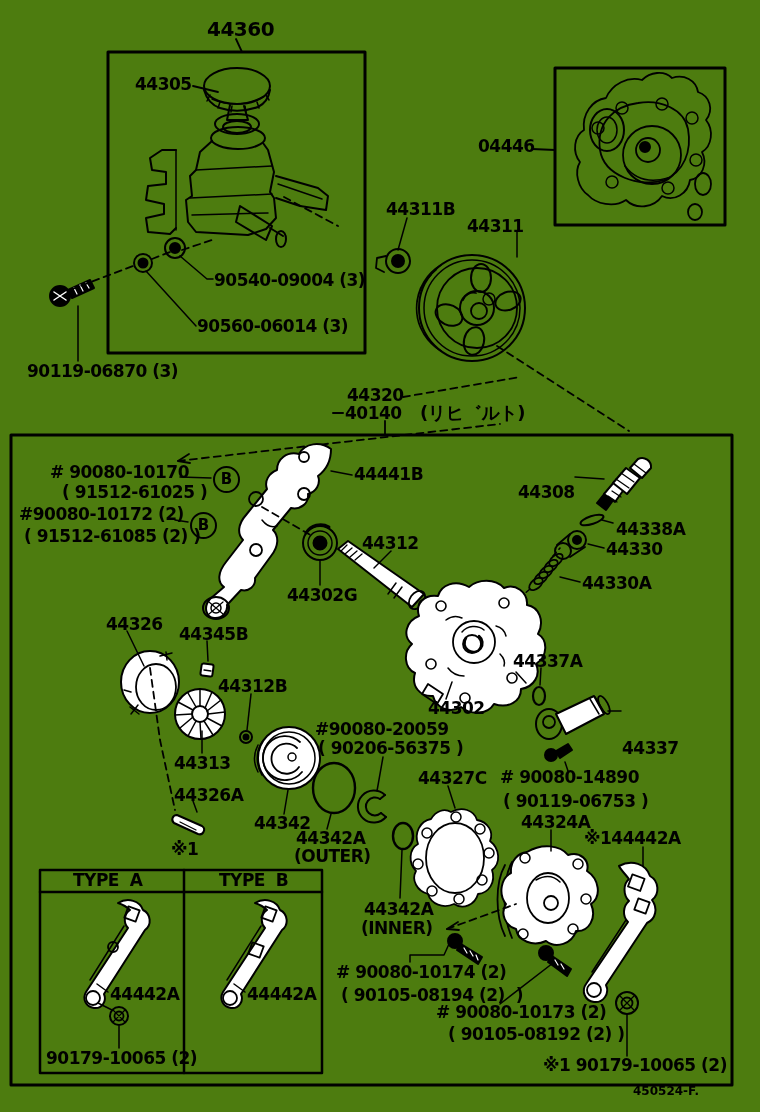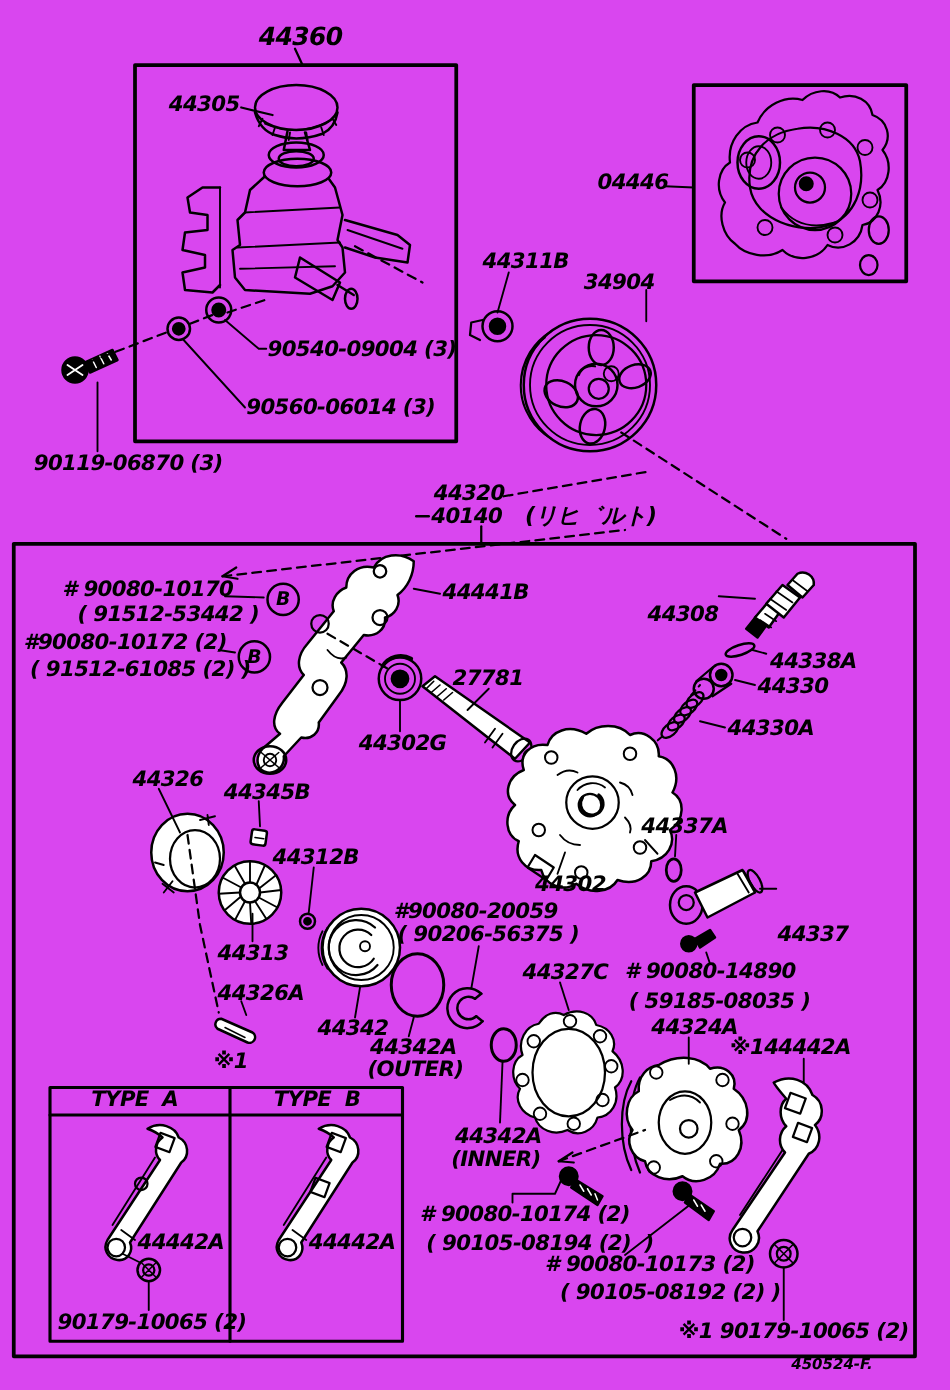--- a/index.html
+++ b/index.html
@@ -1,17 +1,17 @@
 <!DOCTYPE html>
 <html><head>
 <meta charset="utf-8">
 <style>
   html,body{margin:0;padding:0;background:#fff;}
-  #stage{position:relative;width:760px;height:1112px;background:#d946ef;overflow:hidden;
-         font-family:"DejaVu Sans","Liberation Sans",sans-serif;font-style:italic;}
+  #stage{position:relative;width:760px;height:1112px;background:#4d7c0f;overflow:hidden;
+         font-family:"DejaVu Sans","Liberation Sans",sans-serif;}
   svg{position:absolute;left:0;top:0;}
   .lbl{position:absolute;font-weight:bold;font-size:17px;line-height:1.05;color:#000;
        letter-spacing:-0.5px;white-space:pre;}
   .lbl.big{font-size:20px;}
   .lbl.small{font-size:18px;}
   .lbl.sheet{font-size:12px;letter-spacing:0;}
   .bcircle{position:absolute;width:23px;height:23px;border:2.5px solid #000;border-radius:50%;
        font-weight:bold;font-size:15px;color:#000;text-align:center;line-height:23px;
        font-family:"DejaVu Sans","Liberation Sans",sans-serif;}
 </style>
@@ -321,42 +321,42 @@
     <rect x="250" y="944" width="12" height="12" transform="rotate(20 256 950)" stroke-width="1.8"></rect>
     <circle cx="230" cy="998" r="7" stroke-width="1.8"></circle>
     <line x1="245" y1="992" x2="234" y2="984" stroke-width="1.5"></line>
   </g>
 </svg>
 
   <div class="lbl big" style="left:207px;top:19px">44360</div>
   <div class="lbl" style="left:135px;top:76px">44305</div>
   <div class="lbl" style="left:478px;top:138px">04446</div>
   <div class="lbl" style="left:386px;top:201px">44311B</div>
-  <div class="lbl" style="left:467px;top:218px">34904</div>
+  <div class="lbl" style="left:467px;top:218px">44311</div>
   <div class="lbl" style="left:214px;top:272px">90540-09004 (3)</div>
   <div class="lbl" style="left:197px;top:318px">90560-06014 (3)</div>
   <div class="lbl" style="left:27px;top:363px">90119-06870 (3)</div>
 
   <div class="lbl" style="left:347px;top:387px">44320</div>
   <div class="lbl" style="left:345px;top:405px">40140</div>
   <div class="lbl small" style="left:420px;top:404px">(リヒ゛ルト)</div>
 
   <div class="lbl" style="left:50px;top:464px"># 90080-10170</div>
-  <div class="lbl" style="left:62px;top:484px">( 91512-53442 )</div>
+  <div class="lbl" style="left:62px;top:484px">( 91512-61025 )</div>
   <div class="bcircle" style="left:213px;top:466px">B</div>
   <div class="lbl" style="left:19px;top:506px">#90080-10172 (2)</div>
   <div class="lbl" style="left:24px;top:528px">( 91512-61085 (2) )</div>
   <div class="bcircle" style="left:190px;top:512px">B</div>
 
   <div class="lbl" style="left:354px;top:466px">44441B</div>
   <div class="lbl" style="left:518px;top:484px">44308</div>
   <div class="lbl" style="left:616px;top:521px">44338A</div>
   <div class="lbl" style="left:606px;top:541px">44330</div>
   <div class="lbl" style="left:582px;top:575px">44330A</div>
-  <div class="lbl" style="left:362px;top:535px">27781</div>
+  <div class="lbl" style="left:362px;top:535px">44312</div>
   <div class="lbl" style="left:287px;top:587px">44302G</div>
   <div class="lbl" style="left:106px;top:616px">44326</div>
   <div class="lbl" style="left:179px;top:626px">44345B</div>
   <div class="lbl" style="left:218px;top:678px">44312B</div>
   <div class="lbl" style="left:513px;top:653px">44337A</div>
   <div class="lbl" style="left:428px;top:700px">44302</div>
   <div class="lbl" style="left:622px;top:740px">44337</div>
 
   <div class="lbl" style="left:315px;top:721px">#90080-20059</div>
   <div class="lbl" style="left:318px;top:740px">( 90206-56375 )</div>
@@ -364,21 +364,21 @@
   <div class="lbl" style="left:174px;top:787px">44326A</div>
   <div class="lbl" style="left:171px;top:841px">※1</div>
   <div class="lbl" style="left:254px;top:815px">44342</div>
   <div class="lbl" style="left:296px;top:830px">44342A</div>
   <div class="lbl" style="left:294px;top:848px">(OUTER)</div>
   <div class="lbl" style="left:364px;top:901px">44342A</div>
   <div class="lbl" style="left:361px;top:920px">(INNER)</div>
 
   <div class="lbl" style="left:418px;top:770px">44327C</div>
   <div class="lbl" style="left:500px;top:769px"># 90080-14890</div>
-  <div class="lbl" style="left:503px;top:793px">( 59185-08035 )</div>
+  <div class="lbl" style="left:503px;top:793px">( 90119-06753 )</div>
   <div class="lbl" style="left:521px;top:814px">44324A</div>
   <div class="lbl" style="left:584px;top:830px">※144442A</div>
 
   <div class="lbl" style="left:336px;top:964px"># 90080-10174 (2)</div>
   <div class="lbl" style="left:341px;top:987px">( 90105-08194 (2)  )</div>
   <div class="lbl" style="left:436px;top:1004px"># 90080-10173 (2)</div>
   <div class="lbl" style="left:448px;top:1026px">( 90105-08192 (2) )</div>
   <div class="lbl" style="left:543px;top:1057px">※1 90179-10065 (2)</div>
 
   <div class="lbl" style="left:73px;top:872px">TYPE  A</div>

